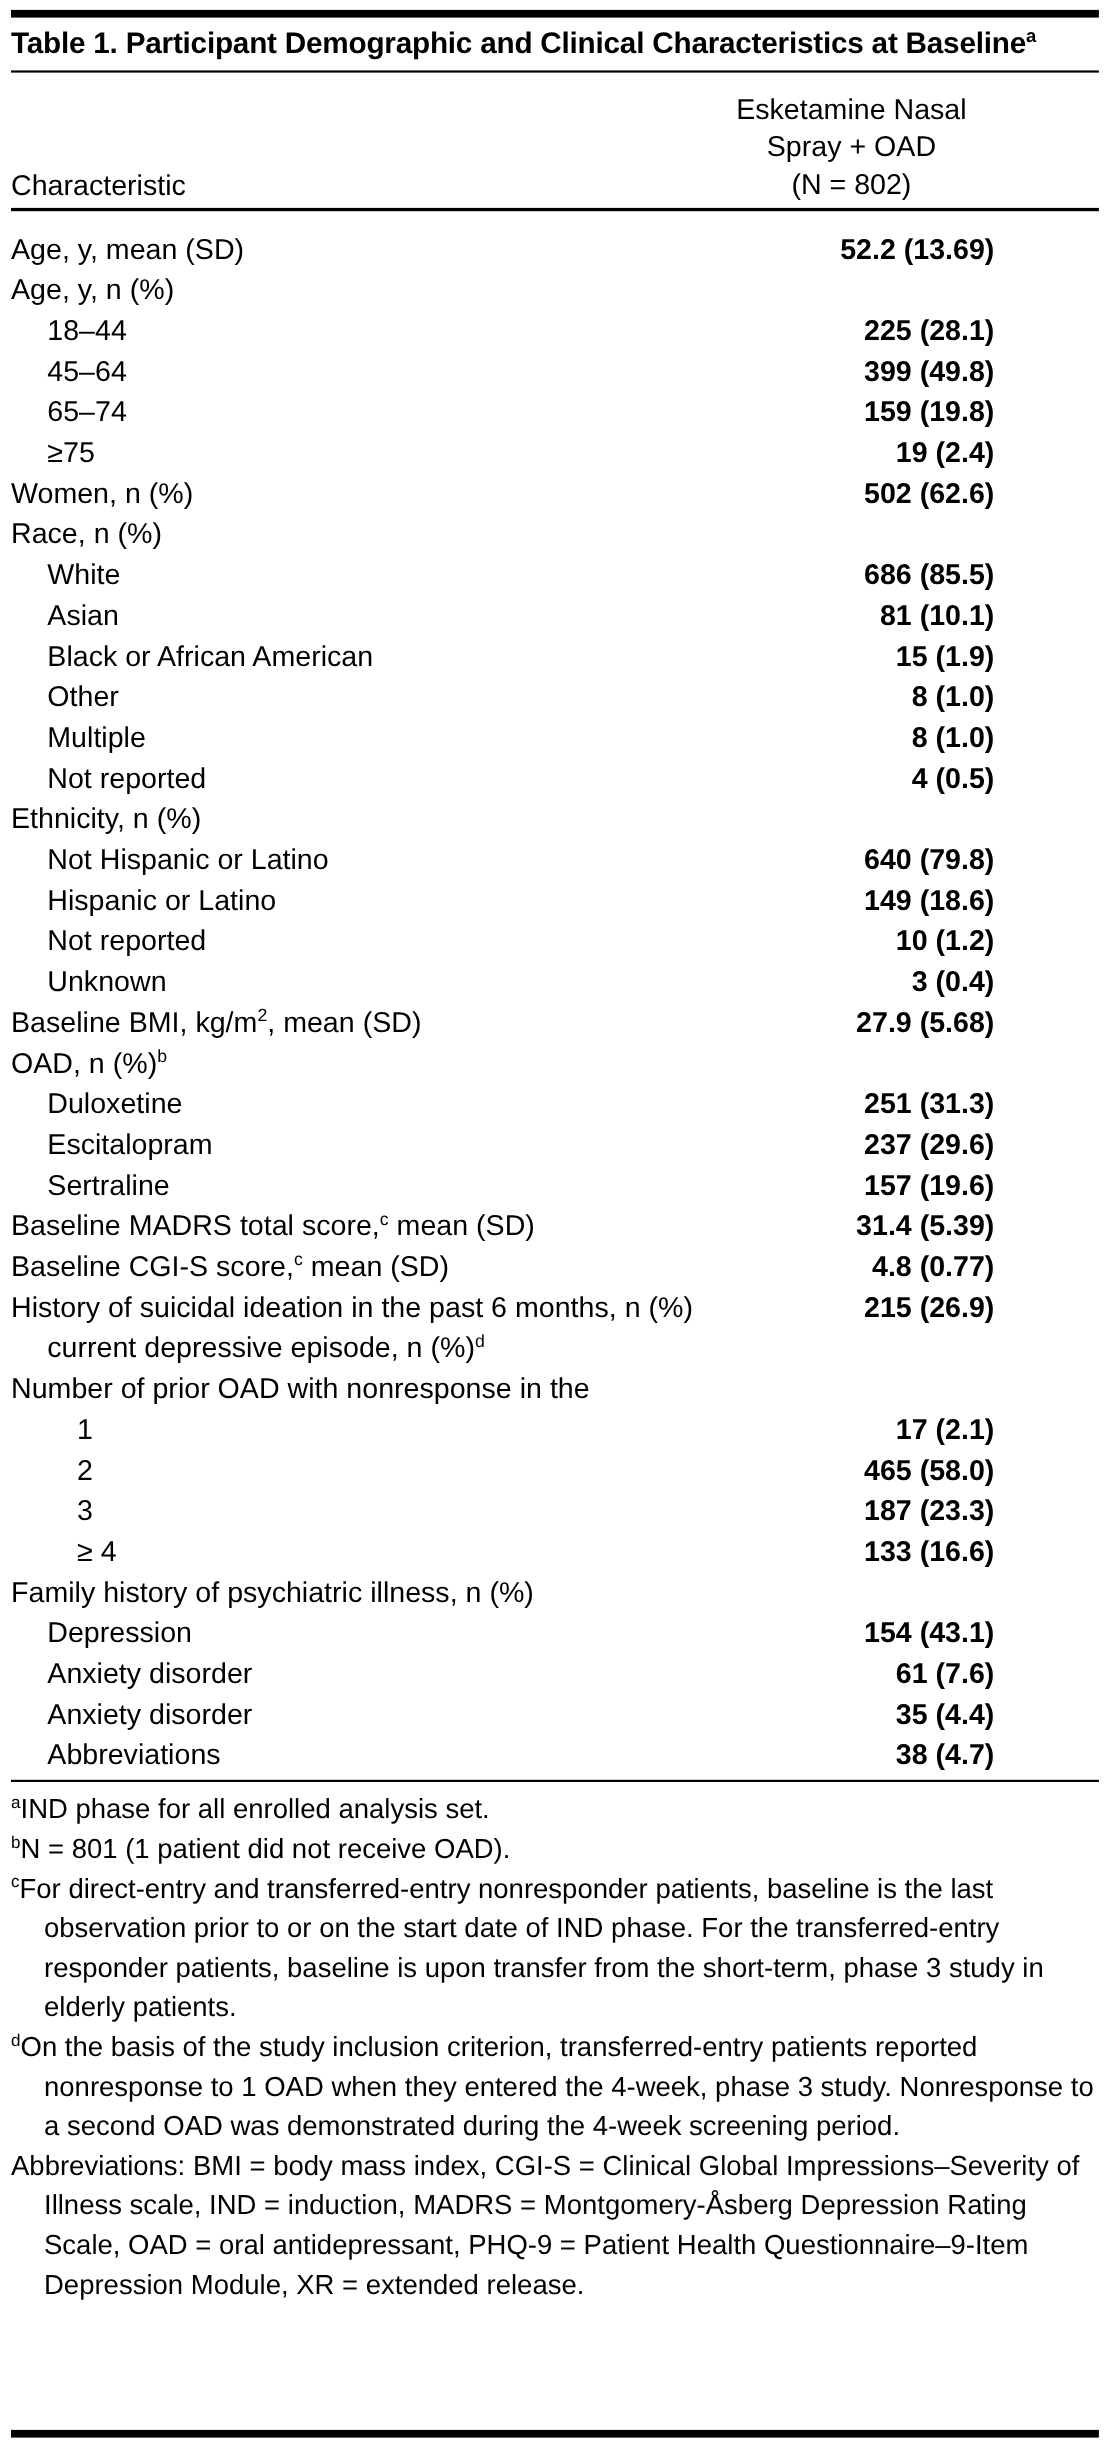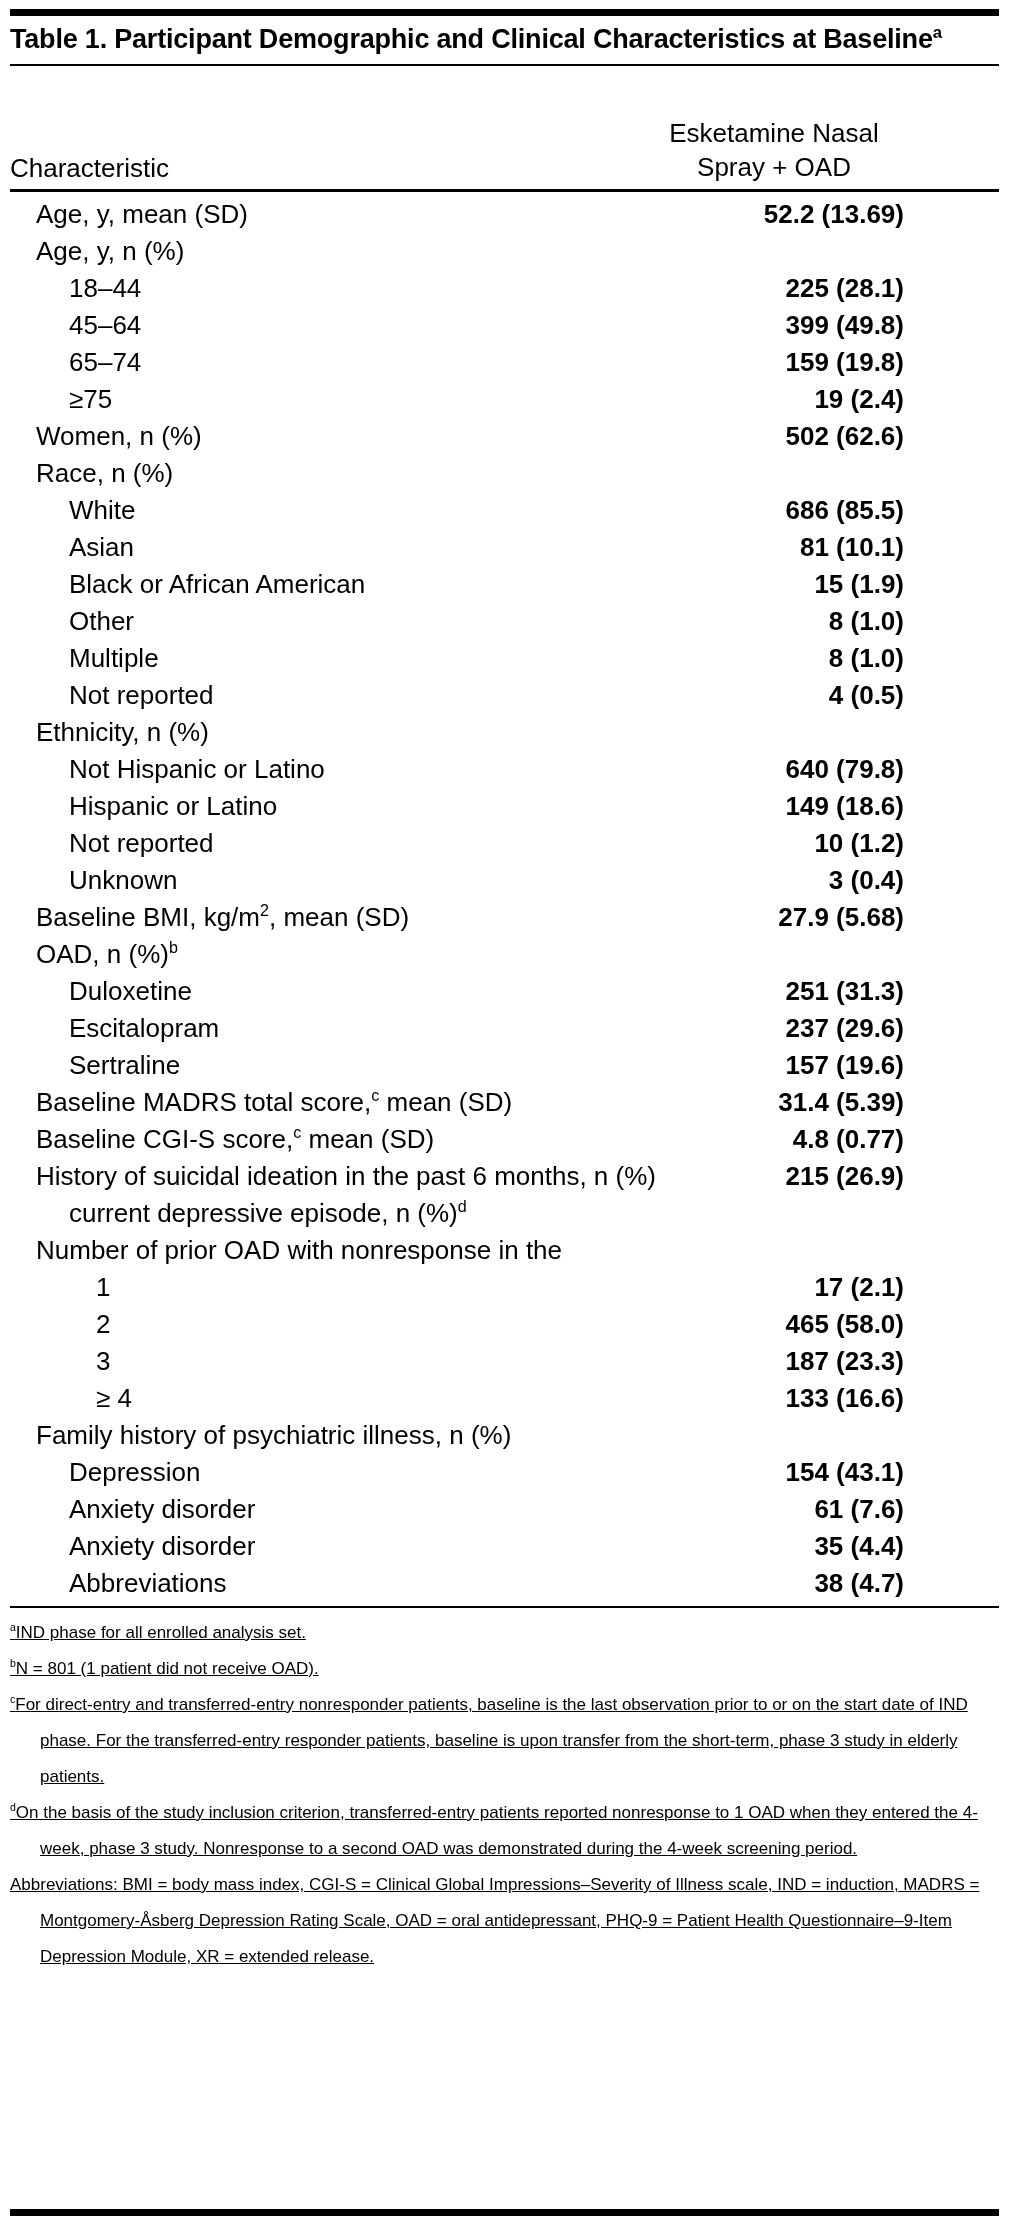--- a/index.html
+++ b/index.html
@@ -44,21 +44,21 @@
   .col-group {
     position: absolute;
     right: 85px;
     bottom: 5px;
     width: 280px;
     text-align: center;
     line-height: 34px;
     white-space: nowrap;
   }
 
-  .tbody { padding: 4px 0 4px 0; margin-left: 26px; }
+  .tbody { padding: 16px 0 4px 0; }
   .trow {
     position: relative;
     font-size: 26px;
     line-height: 37px;
     white-space: nowrap;
   }
   .row-label.indent-0 { padding-left: 0; }
   .row-label.indent-1 { padding-left: 33px; }
   .row-label.indent-2 { padding-left: 60px; }
   .row-label sup { font-size: 62%; vertical-align: super; line-height: 0; }
@@ -66,23 +66,22 @@
     position: absolute;
     top: 0;
     right: 95px;
     text-align: right;
     font-weight: bold;
   }
 
   .footnotes {
     flex: 1;
     padding: 7px 0 4px 0;
-    font-size: 17px;
+    font-size: 25px;
     line-height: 36px;
-    text-decoration: underline;
   }
   .footnote {
     padding-left: 30px;
     text-indent: -30px;
   }
   .footnote sup { font-size: 62%; vertical-align: super; line-height: 0; }
 </style>
 </head>
 <body>
 
@@ -92,20 +91,21 @@
 
   <div class="title"><span>Table 1. Participant Demographic and Clinical Characteristics at Baseline</span><sup>a</sup></div>
 
   <div class="rule-thin"></div>
 
   <div class="thead">
     <div class="char-label">Characteristic</div>
     <div class="col-group">
       <div>Esketamine Nasal</div>
       <div>Spray + OAD</div>
+      <div>(N = 802)</div>
     </div>
   </div>
 
   <div class="rule-mid"></div>
 
   <div class="tbody">
   <div class="trow">
     <div class="row-label indent-0"><span>Age, y, mean (SD)</span></div>
     <div class="row-value">52.2 (13.69)</div>
   </div>

